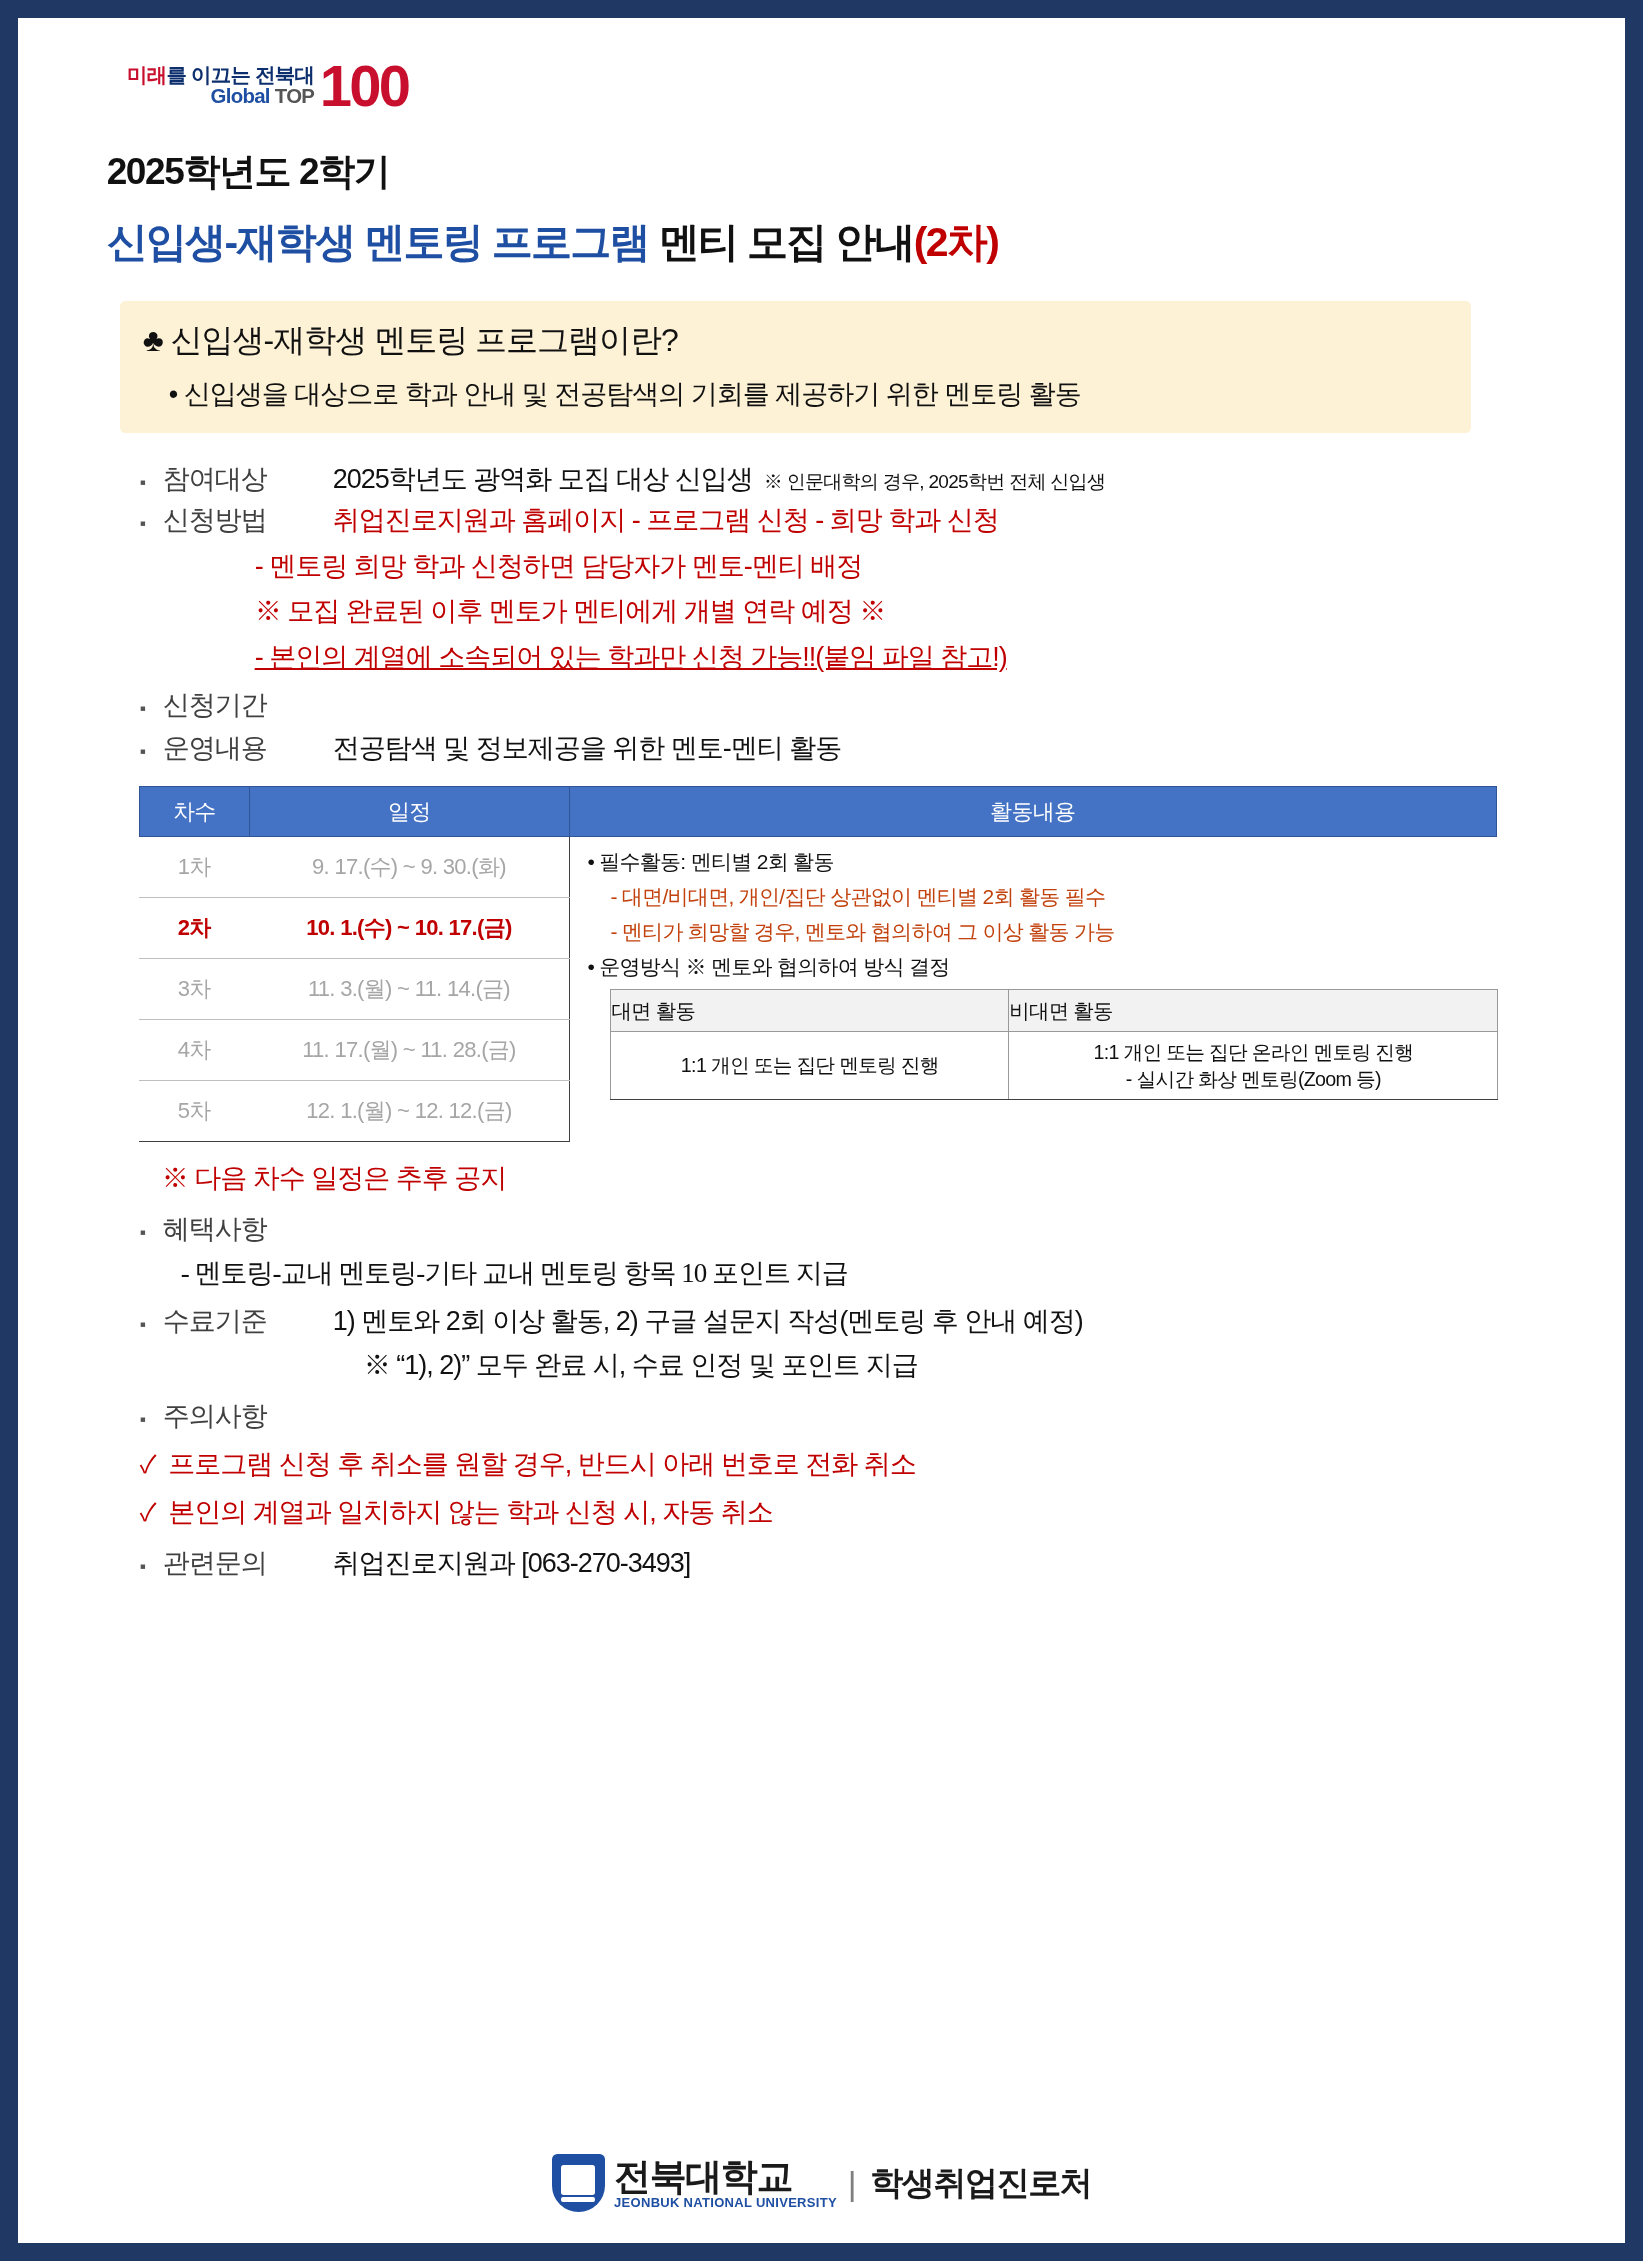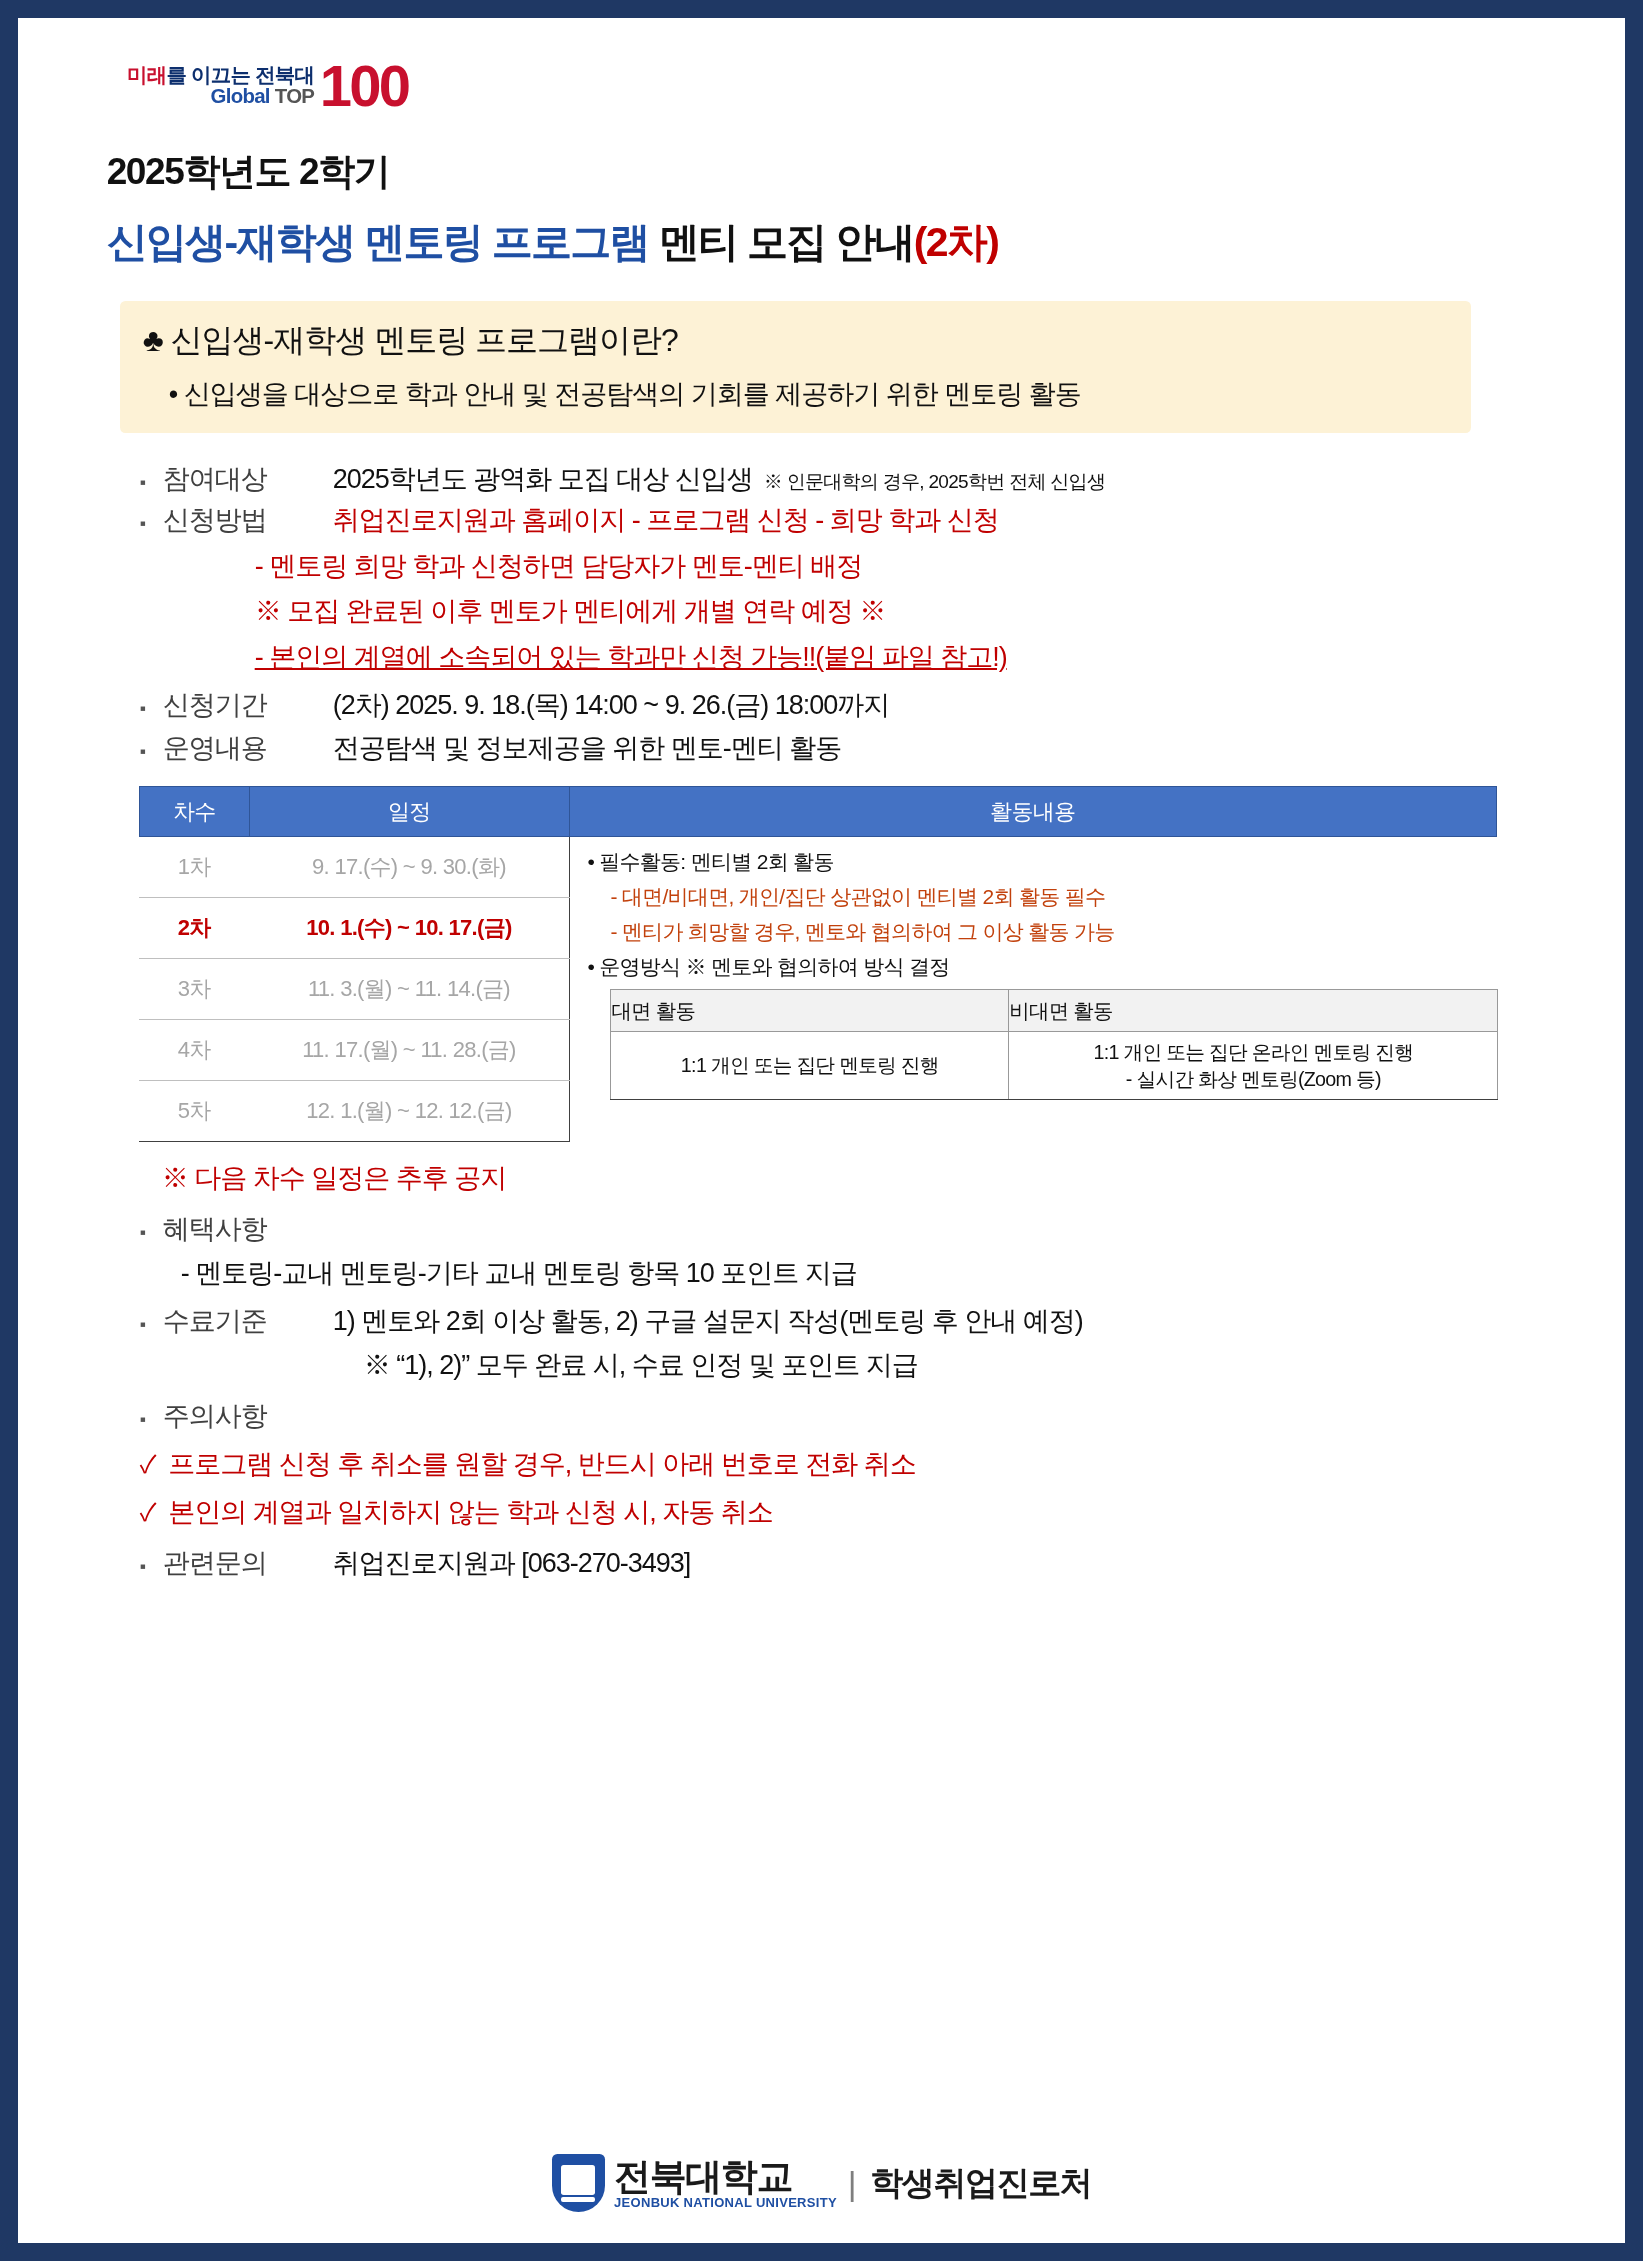--- a/index.html
+++ b/index.html
@@ -249,20 +249,21 @@
     letter-spacing: -1px;
   }
 
   .info2 { margin: 15px 0 0 81px; width: 1392px; }
   .sub-line {
     margin-left: 41px;
     font-size: 27px;
     color: #111111;
     letter-spacing: -1px;
     margin-top: 8.1px;
+    font-family: Liberation Serif, serif;
   }
   .sub-line2 {
     margin-left: 224px;
     font-size: 27px;
     color: #111111;
     letter-spacing: -1px;
     margin-top: 8.1px;
   }
   .check-row {
     display: flex;
@@ -391,21 +392,20 @@
         <div class="label">신청방법</div>
         <div class="val red">취업진로지원과 홈페이지 - 프로그램 신청 - 희망 학과 신청</div>
       </div>
       <div class="indent-1">- 멘토링 희망 학과 신청하면 담당자가 멘토-멘티 배정</div>
       <div class="indent-1">※ 모집 완료된 이후 멘토가 멘티에게 개별 연락 예정 ※</div>
       <div class="indent-1 underline">- 본인의 계열에 소속되어 있는 학과만 신청 가능!!(붙임 파일 참고!)</div>
 
       <div class="row" style="margin-top:12.2px;">
         <div class="bullet-sq">▪</div>
         <div class="label">신청기간</div>
-        <div class="val">(2차) 2025. 9. 18.(목) 14:00 ~ 9. 26.(금) 18:00까지</div>
       </div>
 
       <div class="row" style="margin-top:6.8px;">
         <div class="bullet-sq">▪</div>
         <div class="label">운영내용</div>
         <div class="val">전공탐색 및 정보제공을 위한 멘토-멘티 활동</div>
       </div>
     </div>
 
     <table class="sched">

